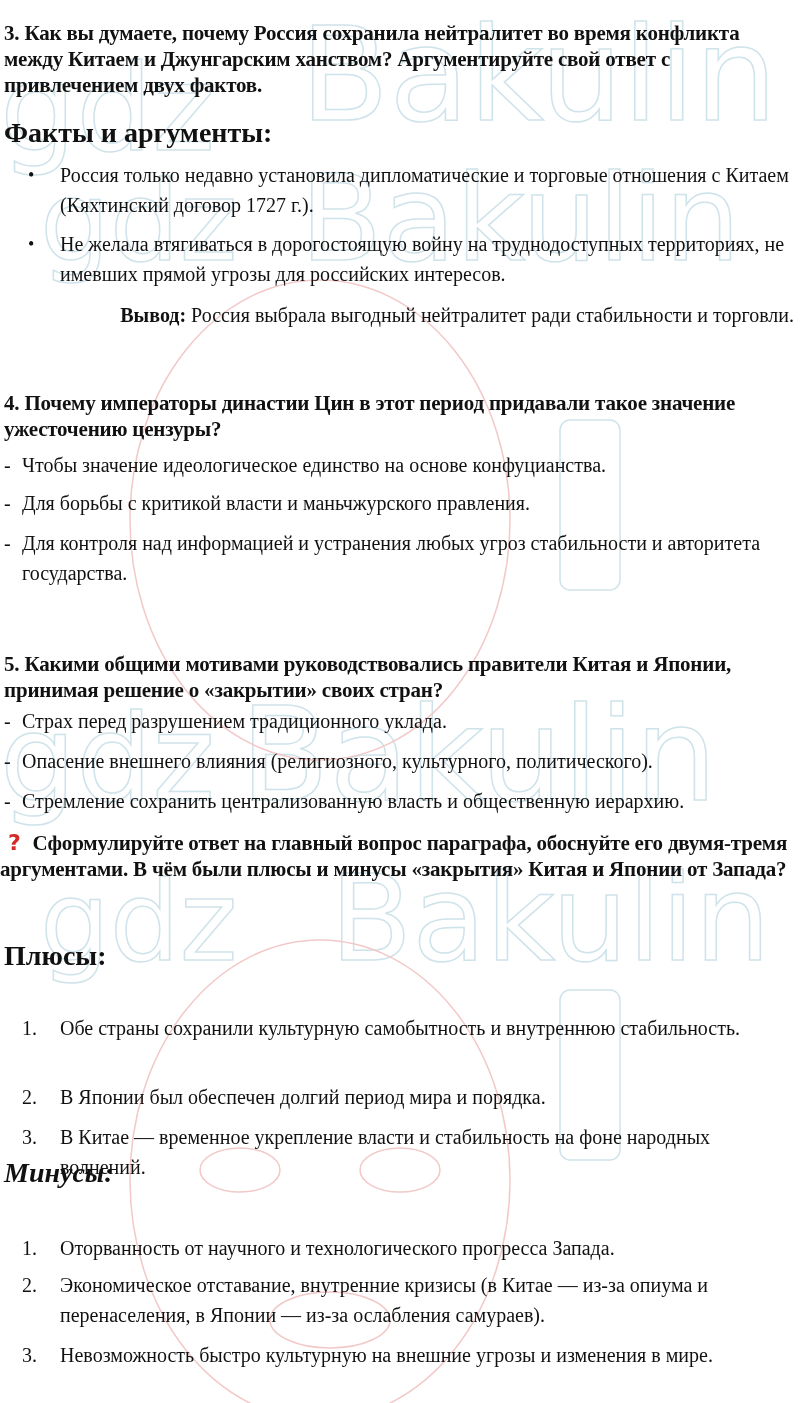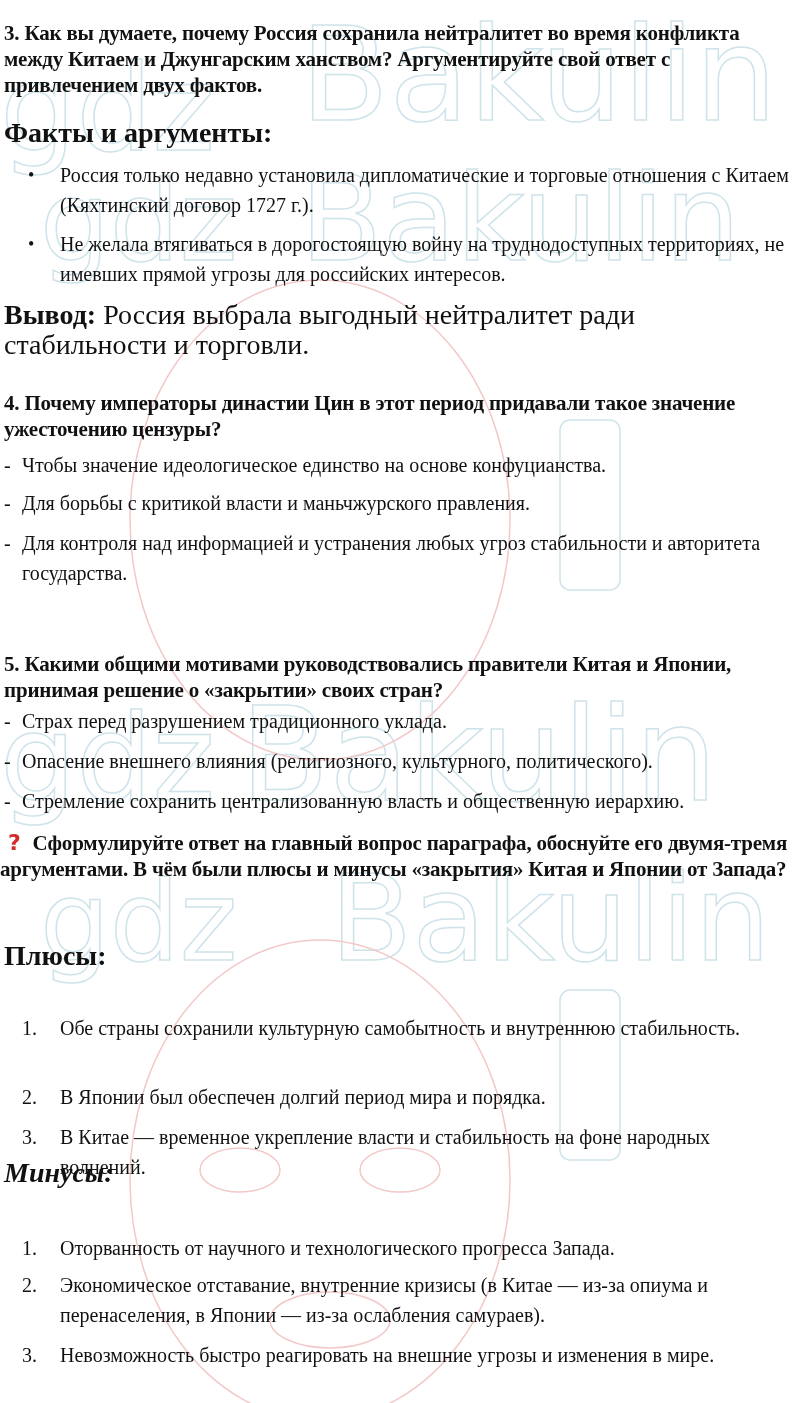--- a/index.html
+++ b/index.html
@@ -39,22 +39,23 @@
       position: absolute;
       left: 4px;
       font-weight: bold;
       font-size: 28px;
       line-height: 31px;
     }
     .para {
       position: absolute;
       left: 4px;
       right: 6px;
-      font-size: 28px;
+      font-size: 20px;
       line-height: 30px;
+      text-align: right;
     }
     .para b { font-weight: bold; }
     .item {
       position: absolute;
       left: 0;
       right: 6px;
       font-size: 20px;
       line-height: 30px;
       display: flex;
     }
@@ -167,16 +168,16 @@
   <div class="item num" style="top:1233px;">
     <span class="marker">1.</span>
     <span class="text">Оторванность от научного и технологического прогресса Запада.</span>
   </div>
   <div class="item num" style="top:1270px;">
     <span class="marker">2.</span>
     <span class="text">Экономическое отставание, внутренние кризисы (в Китае — из-за опиума и перенаселения, в Японии — из-за ослабления самураев).</span>
   </div>
   <div class="item num" style="top:1340px;">
     <span class="marker">3.</span>
-    <span class="text">Невозможность быстро реагировать на внешние угрозы и изменения в мире.</span>
+    <span class="text">Невозможность быстро культурную на внешние угрозы и изменения в мире.</span>
   </div>
 
 </div>
 
 </body></html>

